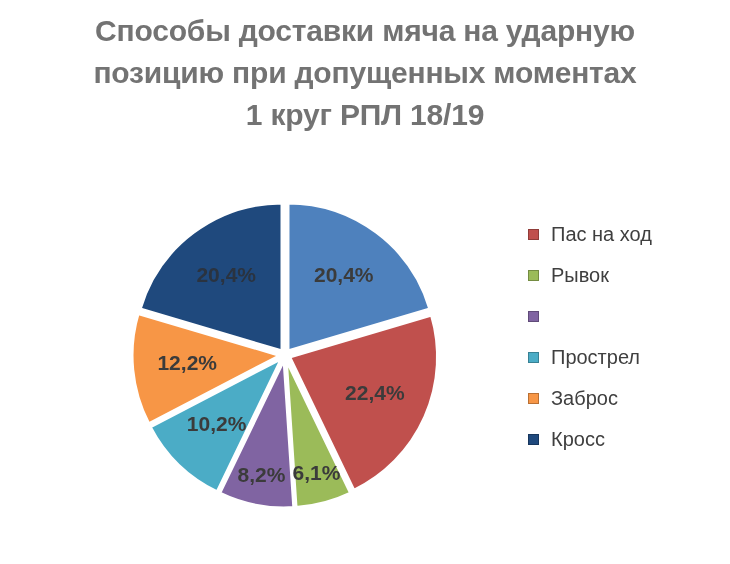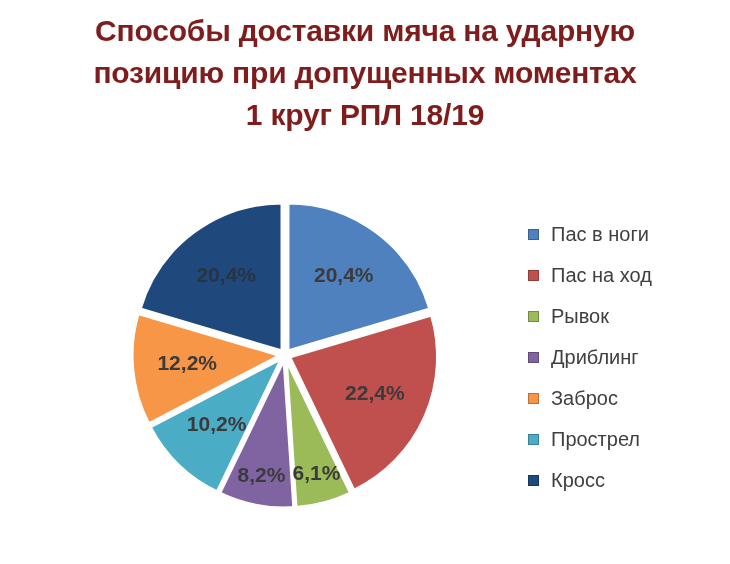--- a/index.html
+++ b/index.html
@@ -24,21 +24,21 @@
   
   #chart-title {
     position: absolute;
     left: 40px;
     top: 10px;
     width: 650px;
     text-align: center;
     font-size: 30px;
     font-weight: bold;
     line-height: 42px;
-    color: #7f1d1d;
+    color: #737373;
     letter-spacing: -0.2px;
     white-space: pre-line;
   }
   
   #pie-area {
     position: absolute;
     left: 110px;
     top: 165px;
     width: 360px;
     height: 385px;
@@ -109,42 +109,37 @@
           <text x="151.4732168029199" y="311.136495212622" text-anchor="middle" dominant-baseline="middle" class="slice-label">8,2%</text>
           <text x="106.57919214044455" y="260.4960328801968" text-anchor="middle" dominant-baseline="middle" class="slice-label">10,2%</text>
           <text x="77.21153751233862" y="199.4081987808104" text-anchor="middle" dominant-baseline="middle" class="slice-label">12,2%</text>
           <text x="116.21130895295519" y="111.29175770622804" text-anchor="middle" dominant-baseline="middle" class="slice-label slice-label-dark">20,4%</text>
         </g>
     </svg>
   </div>
 
   <div id="legend">
       <div class="legend-item">
-        <span class="legend-swatch" style="background: rgb(78, 129, 189);"></span>
-        <span class="legend-label">Пас в ноги</span>
-      </div>
-      <div class="legend-item">
         <span class="legend-swatch" style="background: rgb(192, 80, 77);"></span>
         <span class="legend-label">Пас на ход</span>
       </div>
       <div class="legend-item">
         <span class="legend-swatch" style="background: rgb(155, 187, 89);"></span>
         <span class="legend-label">Рывок</span>
       </div>
       <div class="legend-item">
         <span class="legend-swatch" style="background: rgb(128, 100, 162);"></span>
-        <span class="legend-label">Дриблинг</span>
+      </div>
+      <div class="legend-item">
+        <span class="legend-swatch" style="background: rgb(75, 172, 198);"></span>
+        <span class="legend-label">Прострел</span>
       </div>
       <div class="legend-item">
         <span class="legend-swatch" style="background: rgb(247, 150, 70);"></span>
         <span class="legend-label">Заброс</span>
-      </div>
-      <div class="legend-item">
-        <span class="legend-swatch" style="background: rgb(75, 172, 198);"></span>
-        <span class="legend-label">Прострел</span>
       </div>
       <div class="legend-item">
         <span class="legend-swatch" style="background: rgb(31, 73, 125);"></span>
         <span class="legend-label">Кросс</span>
       </div>
     </div>
 
 </div>
 
 </body></html>

